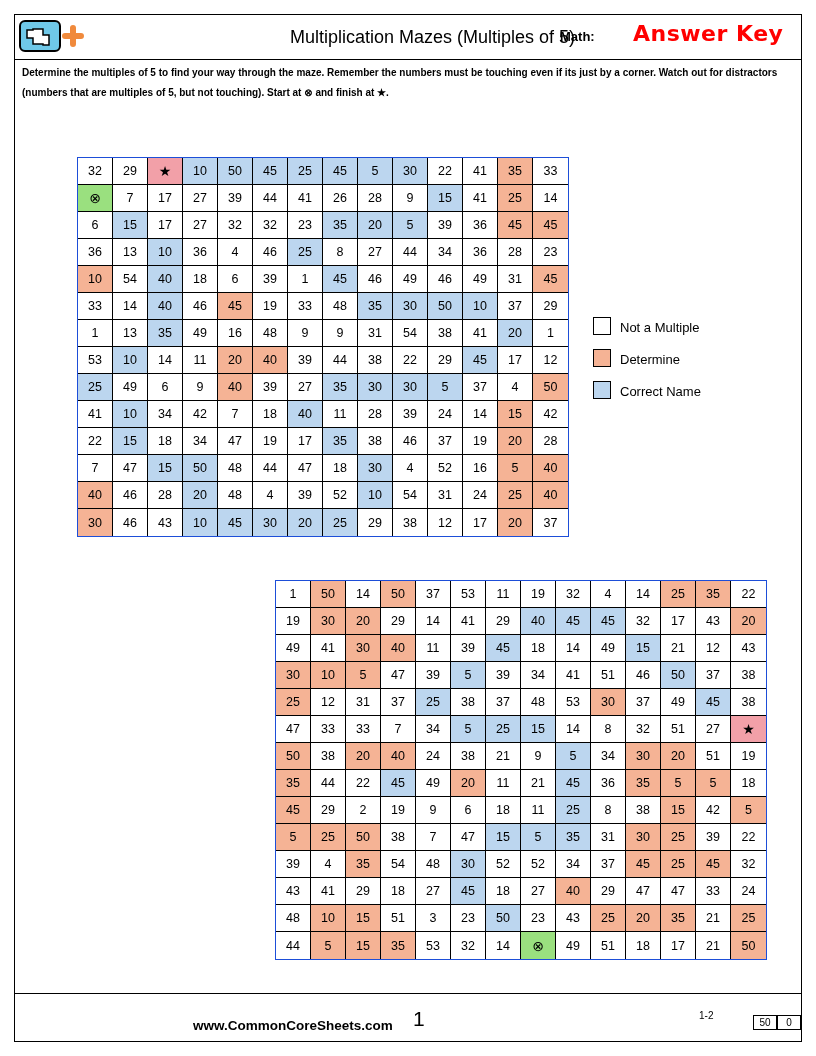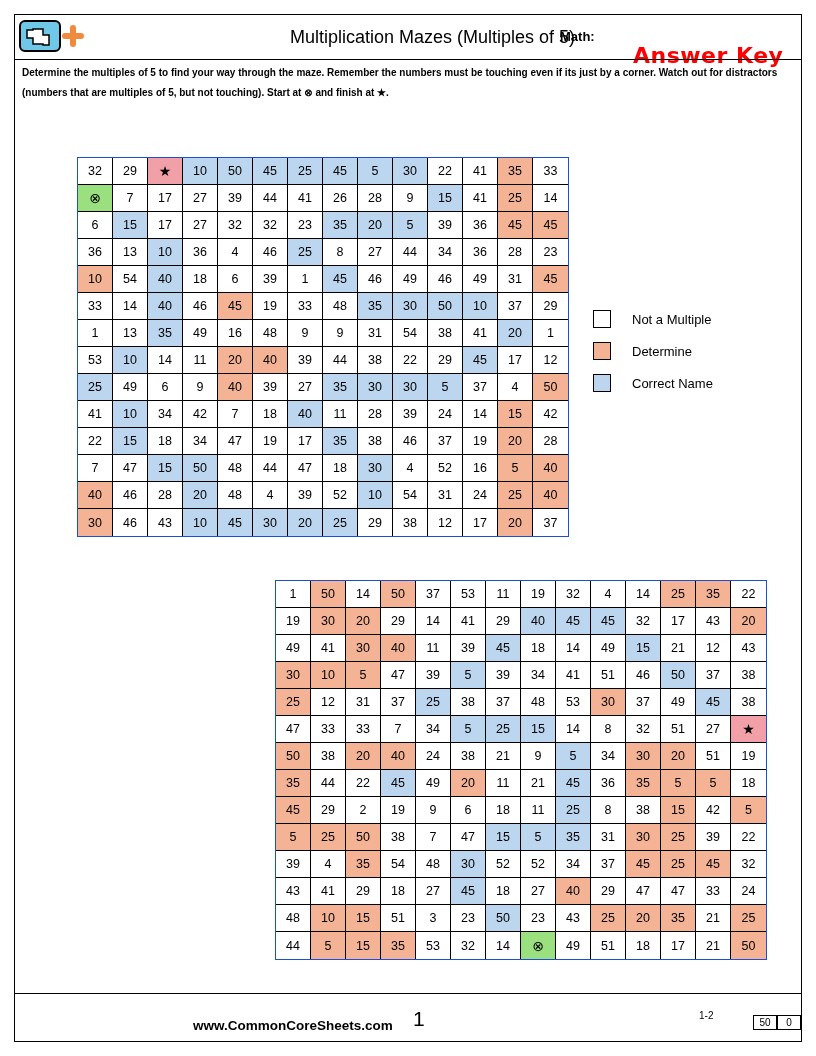--- a/index.html
+++ b/index.html
@@ -30,21 +30,20 @@
     text-align:right;font-size:18px;
   }
   .name-label{
     position:absolute;left:545px;top:14px;font-size:13px;font-weight:bold;
   }
   .answer-key{
     position:absolute;left:618px;top:6px;
     font-family:"DejaVu Sans", sans-serif;
     font-size:22px;font-weight:bold;color:#ff0000;
     letter-spacing:0.5px;
-    margin-top:22px;
   }
   .hr{
     position:absolute;left:0;top:44px;width:786px;height:1px;background:#000;
   }
   
   .instructions{
     position:absolute;left:7px;top:48px;width:772px;
     font-size:10px;font-weight:bold;line-height:20px;
   }
   
@@ -66,21 +65,21 @@
   .cell.dist{background:#f5b395;}
   .cell.start{background:#9ae07f;}
   .cell.finish{background:#f2a0a8;}
   .cell.sym{font-size:14px;}
   .grid1{left:62px;top:142px;}
   .grid1 .cell{width:35px;height:27px;}
   .grid2{left:260px;top:565px;}
   .grid2 .cell{width:35px;height:27px;}
   
   .legend{position:absolute;left:578px;top:288px;}
-  .legend-row{display:flex;align-items:center;height:32px;gap:12px;}
+  .legend-row{display:flex;align-items:flex-end;height:32px;}
   .swatch{width:18px;height:18px;border:1px solid #000;margin-right:9px;box-sizing:border-box;}
   .sw-none{background:#ffffff;}
   .sw-dist{background:#f5b395;}
   .sw-path{background:#bcd6ef;}
   .legend-label{font-size:13px;}
   
   .footer-line{
     position:absolute;left:0;top:978px;width:786px;height:1px;background:#000;
   }
   .math-pill{

